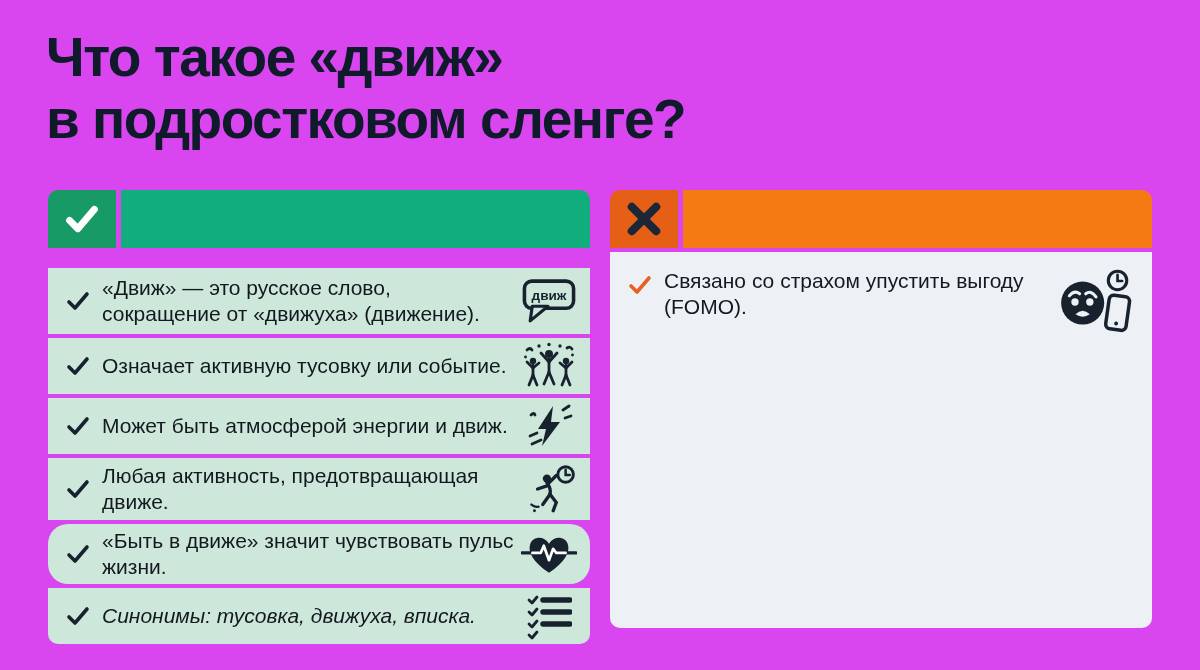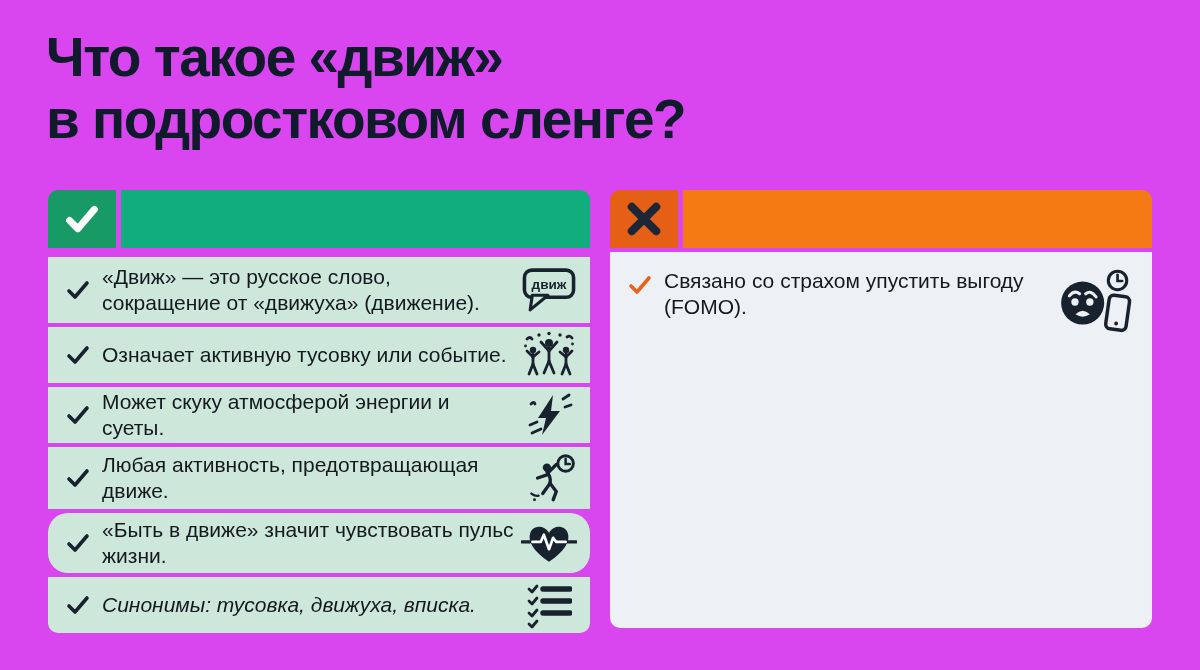--- a/index.html
+++ b/index.html
@@ -26,21 +26,21 @@
     width:68px;height:58px;flex:0 0 68px;
     display:flex;align-items:center;justify-content:center;
     border-radius:10px 0 0 0;
   }
   .badge.green{background:#189a66;}
   .badge.orange{background:#e55f17;}
   .header-bar{flex:1;border-radius:0 10px 0 0;}
   .header-bar.green{background:#12ad7d;}
   .header-bar.orange{background:#f57a14;}
 
-  .rows{display:flex;flex-direction:column;gap:4px;margin-top:9px;}
+  .rows{display:flex;flex-direction:column;gap:4px;margin-top:20px;}
   .row{
     display:flex;align-items:center;
     background:#cde8da;
     padding:0 12px 0 18px;
     box-sizing:border-box;
   }
   .row:last-child{border-radius:0 0 10px 10px;font-style:italic;}
   .row .bullet{flex:0 0 24px;margin-right:12px;}
   .row-text{
     flex:1;font-size:21px;color:#14191f;line-height:1.22;
@@ -133,21 +133,21 @@
             <circle cx="2.5" cy="15" r="1.4" fill="#18222f"></circle>
             <circle cx="49.5" cy="13" r="1.4" fill="#18222f"></circle>
           </svg>
         </div>
       </div>
 
       <div class="row h3">
         <svg class="bullet" width="24" height="22" viewBox="0 0 24 22">
           <path d="M3 12 L9 18 L21 4" fill="none" stroke="#18222f" stroke-width="3.6" stroke-linecap="round" stroke-linejoin="round"></path>
         </svg>
-        <div class="row-text">Может скуку атмосферой энергии и суеты.</div>
+        <div class="row-text">Может быть атмосферой энергии и движ.</div>
         <div class="row-icon">
           <svg width="48" height="46" viewBox="0 0 46 46">
             <polygon points="27,3 12,26 20,26 16,43 34,19 25,19" fill="#18222f"></polygon>
             <g stroke="#18222f" stroke-width="2.8" stroke-linecap="round" fill="none">
               <path d="M37 7 l6 -4"></path>
                 <path d="M39 15 l6 -2"></path>
               <path d="M4 33 l7 -3"></path>
                 <path d="M6 41 l9 -4"></path>
               <path d="M5 12 q3 -3 4 0"></path>
             </g>

